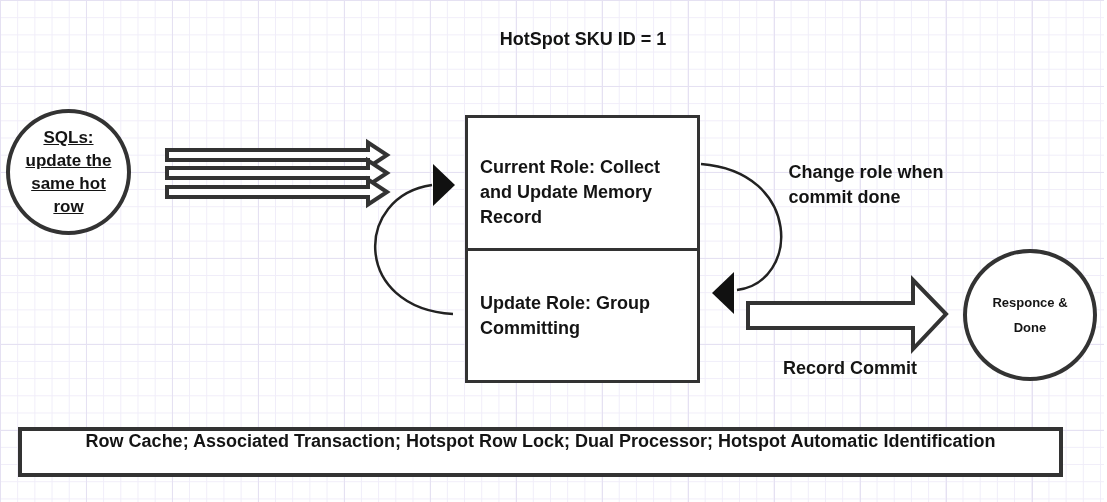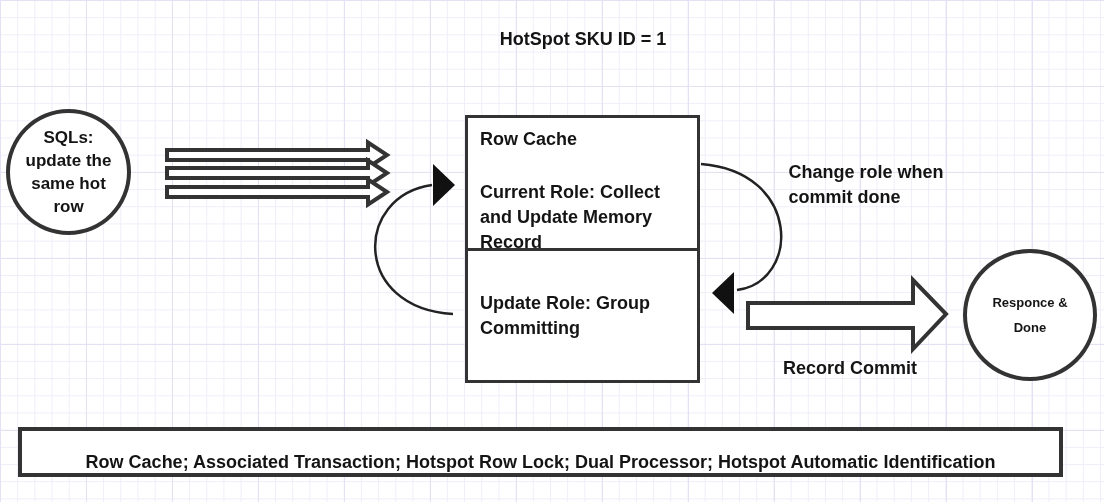--- a/index.html
+++ b/index.html
@@ -37,21 +37,21 @@
     position: absolute;
     border: 4px solid #333333;
     border-radius: 50%;
     background: #ffffff;
     display: flex;
     align-items: center;
     justify-content: center;
     text-align: center;
     font-weight: bold;
   }
-  .circle-left   { left: 6px;   top: 109px; width: 125px; height: 126px; font-size: 17px; line-height: 23px; }
+  .circle-left   { left: 6px;   top: 109px; width: 125px; height: 126px; font-size: 17px; line-height: 23px; text-decoration: underline; }
   .circle-right  { left: 963px; top: 249px; width: 134px; height: 132px; font-size: 13px; line-height: 25px; }
 
   .prelines { white-space: pre-line; }
 
   .cache-box {
     position: absolute;
     left: 465px;
     top: 115px;
     width: 235px;
     height: 268px;
@@ -93,21 +93,21 @@
 
   .legend-bar {
     position: absolute;
     left: 18px;
     top: 427px;
     width: 1045px;
     height: 50px;
     border: 4px solid #333333;
     background: #ffffff;
     display: flex;
-    align-items: flex-end;
+    align-items: flex-start;
     justify-content: center;
     font-size: 18px;
     font-weight: bold;
     white-space: nowrap;
   }
 </style>
 </head>
 <body>
 
 <div class="canvas">
@@ -137,21 +137,20 @@
 
   <div class="circle circle-left">
     <div class="prelines">SQLs:
 update the
 same hot
 row</div>
   </div>
 
   <div class="cache-box">
     <div class="cache-top">
-      <div>Row Cache</div>
       <div class="role">Current Role: Collect and Update Memory Record</div>
     </div>
     <div class="cache-bottom">
       <div>Update Role: Group Committing</div>
     </div>
   </div>
 
   <div class="annotation annotation-change-role">Change role when
 commit done</div>
 

